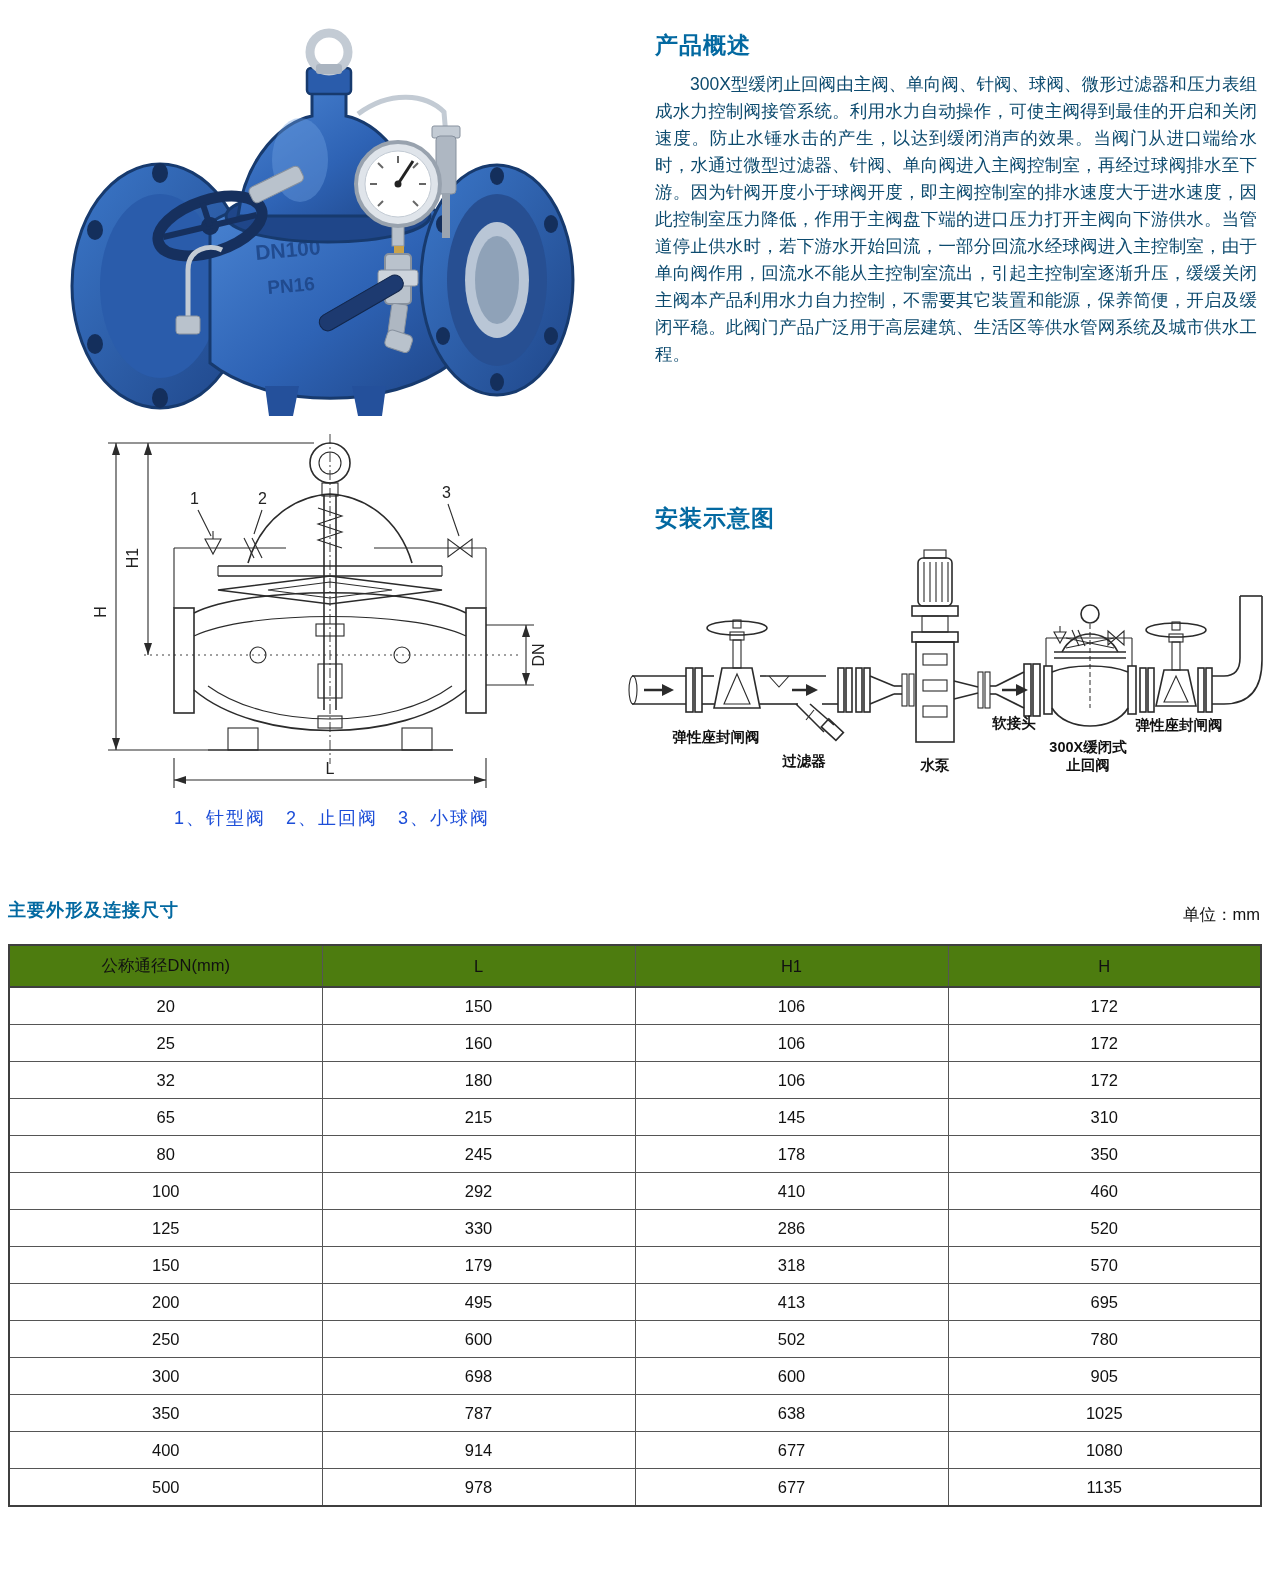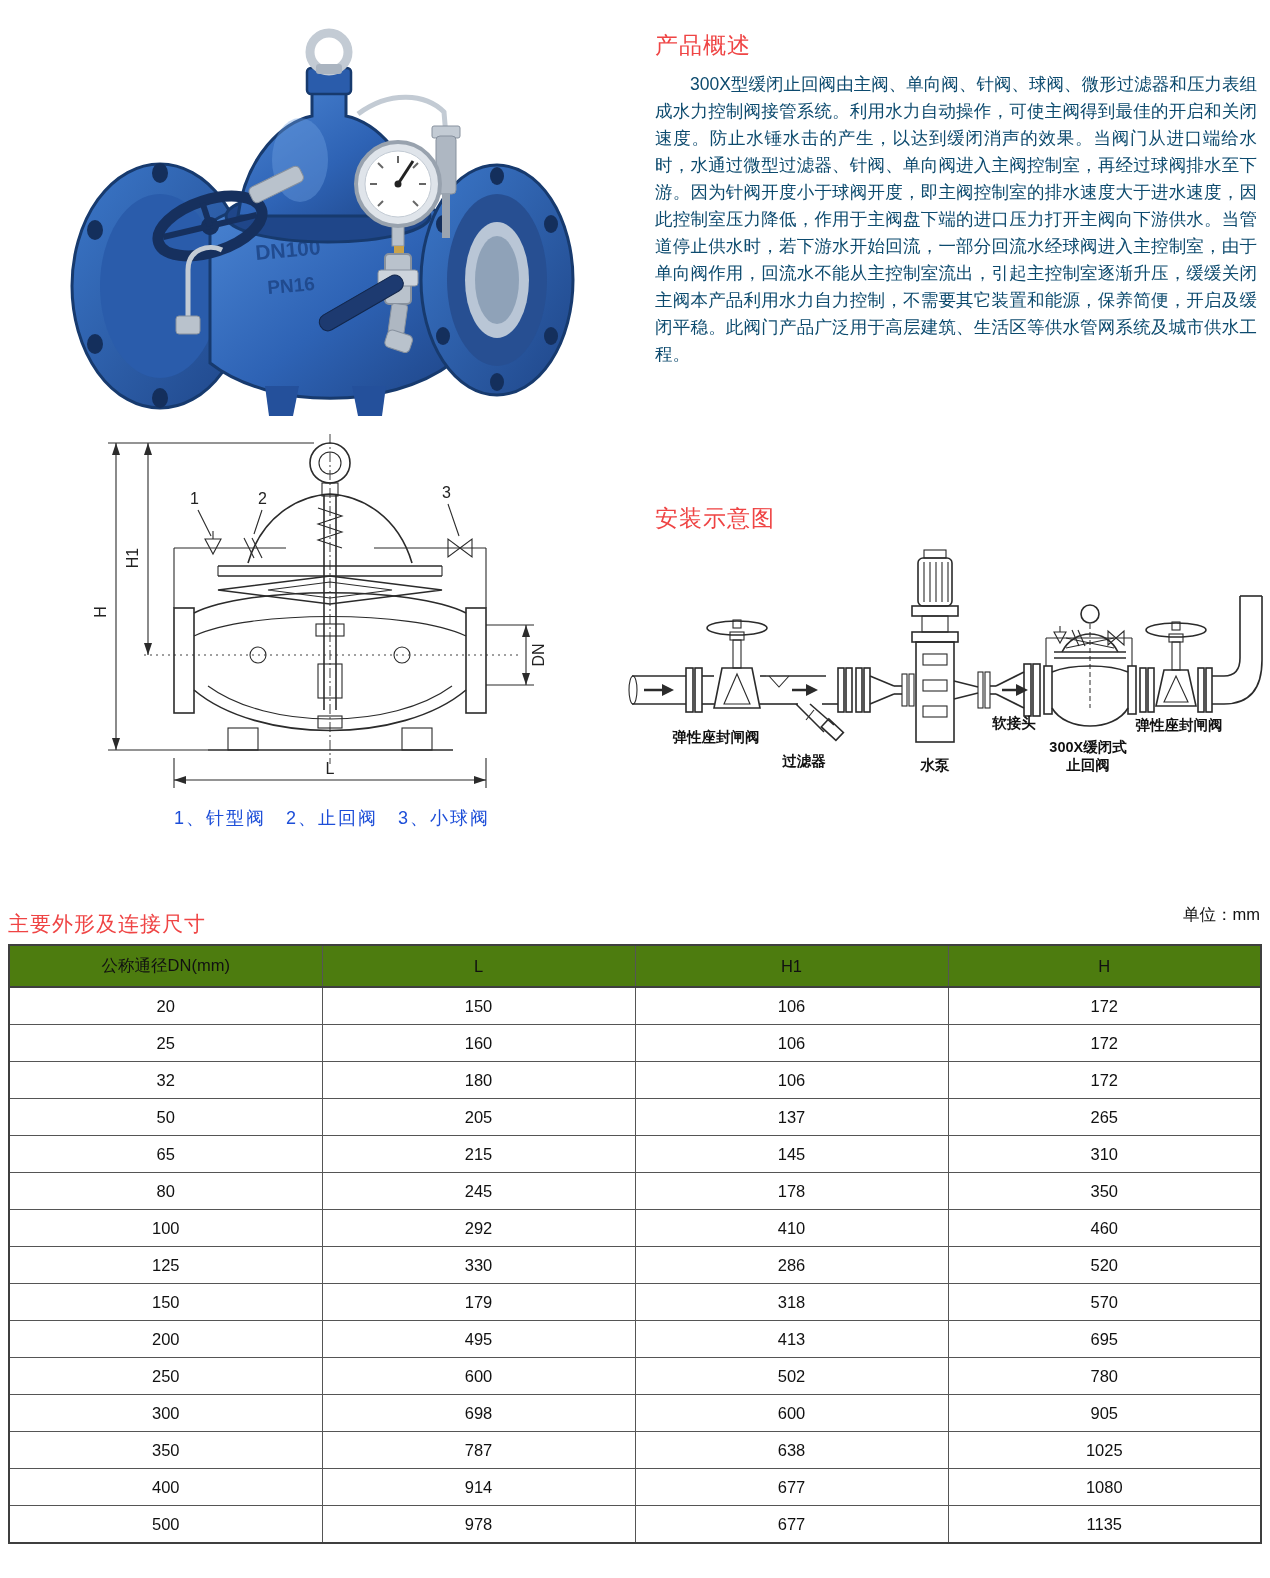--- a/index.html
+++ b/index.html
@@ -1,31 +1,31 @@
 <!DOCTYPE html>
 <html><head>
 <meta charset="utf-8">
 <style>
   html,body{margin:0;padding:0;background:#fff;}
   body{width:1270px;height:1578px;position:relative;font-family:"Liberation Sans",sans-serif;color:#1a1a1a;}
   .abs{position:absolute;}
-  .blue-head{color:#ef4444;font-weight:normal;font-size:23px;letter-spacing:1px;}
+  .blue-head{color:#0369a1;font-weight:bold;font-size:23px;letter-spacing:1px;}
   
   .overview{left:655px;top:30px;width:602px;}
   .overview p{margin:10px 0 0 0;font-size:17.5px;line-height:27px;text-align:justify;text-indent:2em;color:#0c4a6e;}
   
   .drawing{left:78px;top:428px;width:508px;}
   .drawing svg{display:block;}
   .caption{margin-top:8px;text-align:center;font-size:18px;color:#1d4ed8;letter-spacing:2px;}
   
   .install-head{left:655px;top:503px;}
   .install-svg{left:626px;top:540px;}
   
   .dims-headrow{left:8px;top:894px;width:1254px;height:42px;}
-  .dims-title{position:absolute;left:0;top:16px;font-size:21px;}
+  .dims-title{position:absolute;left:0;top:4px;font-size:18px;}
   .dims-unit{position:absolute;right:2px;top:10px;font-size:16.5px;color:#111;}
   table.dims{position:absolute;left:8px;top:944px;width:1254px;border-collapse:collapse;table-layout:fixed;}
   table.dims th,table.dims td{border:1.6px solid #555;text-align:center;font-weight:normal;font-size:16.5px;color:#111;padding:0;}
   table.dims{border:2px solid #3f3f3f;}
   table.dims th{background:#4d7c0f;height:40px;border-bottom:2px solid #3f3f3f;}
   table.dims td{height:36px;background:#fff;}
   
   svg text{font-family:"Liberation Sans",sans-serif;}
   .lineart{stroke:#2b2b2b;fill:none;stroke-width:1.6;}
   .lineart-thin{stroke:#2b2b2b;fill:none;stroke-width:1.1;}
@@ -408,26 +408,20 @@
         <td>106</td>
         <td>172</td>
       </tr>
       <tr>
         <td>32</td>
         <td>180</td>
         <td>106</td>
         <td>172</td>
       </tr>
       <tr>
-        <td>50</td>
-        <td>205</td>
-        <td>137</td>
-        <td>265</td>
-      </tr>
-      <tr>
         <td>65</td>
         <td>215</td>
         <td>145</td>
         <td>310</td>
       </tr>
       <tr>
         <td>80</td>
         <td>245</td>
         <td>178</td>
         <td>350</td>

